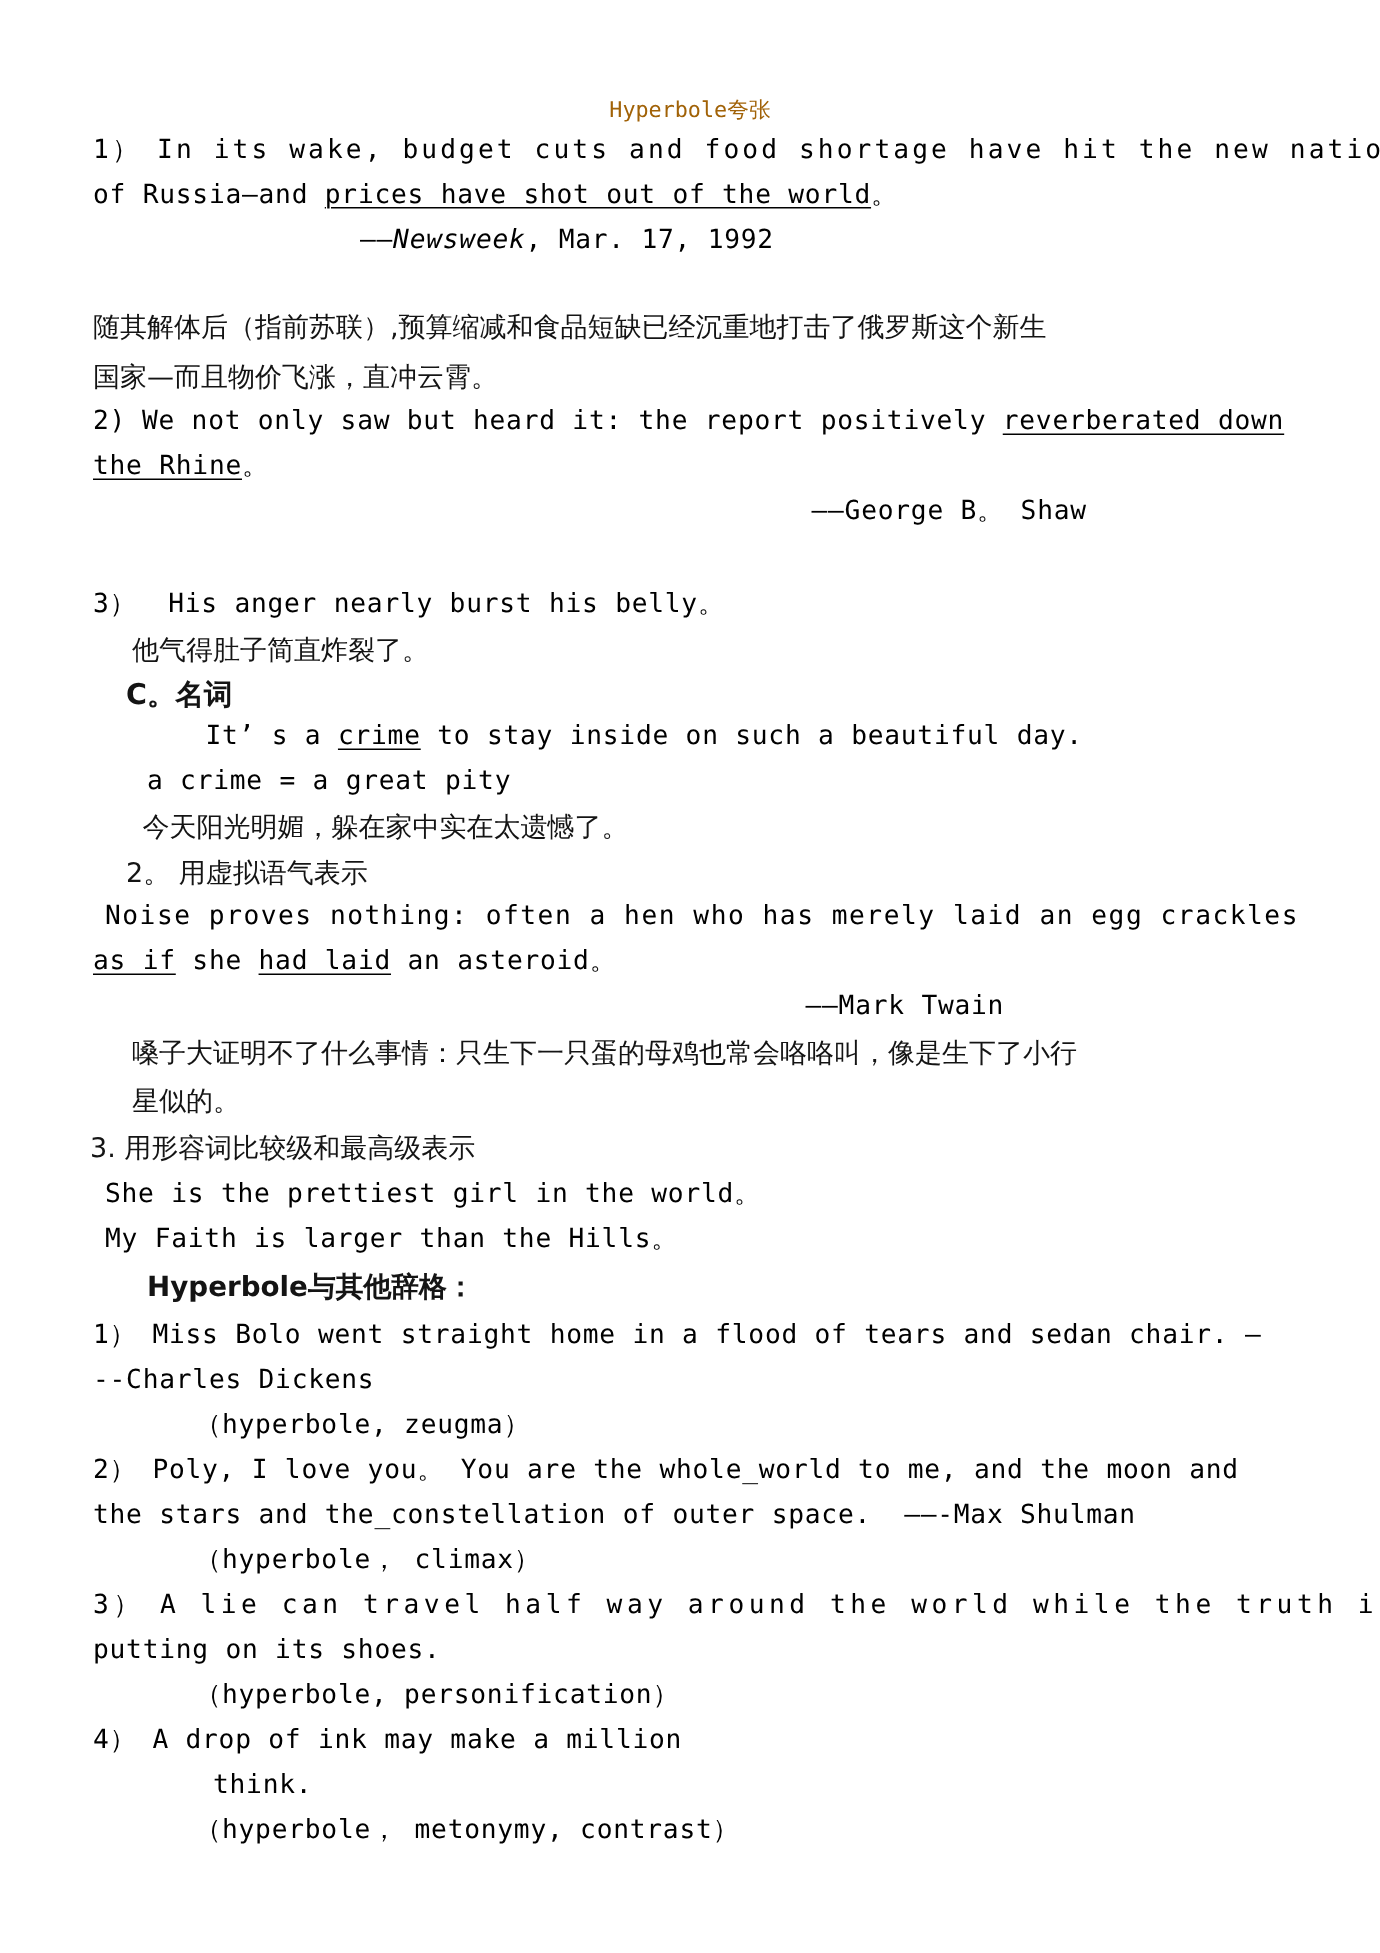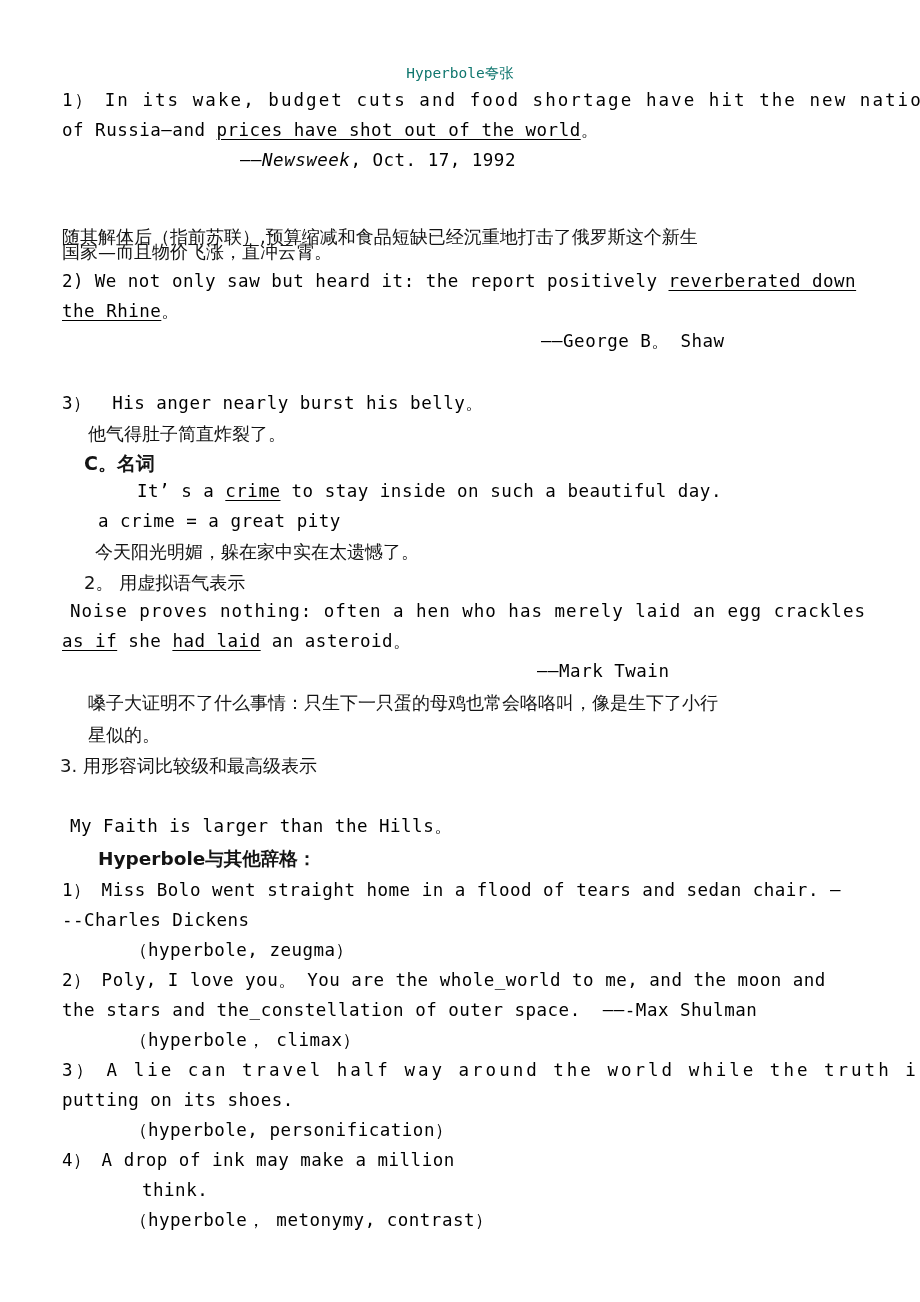--- a/index.html
+++ b/index.html
@@ -37,21 +37,21 @@
 
   
   .title {
     position: absolute;
     top: 64px;
     left: 0;
     width: 920px;
     text-align: center;
     font-family: "DejaVu Sans Mono", monospace;
     font-size: 14.5px;
-    color: #0f766e;
+    color: #a16207;
   }
 
   
   .just {
     position: absolute;
     white-space: pre;
     font-family: "DejaVu Sans Mono", monospace;
     font-size: 17.5px;
     line-height: 1;
   }
@@ -73,23 +73,23 @@
 <body>
 
 <div class="page">
 
   <div class="title">Hyperbole夸张</div>
 
   <div class="just wide1" style="top:92px; left:62px;"><span>1）</span><span style="letter-spacing:0;">&nbsp;</span><span>In its wake, budget cuts and food shortage have hit the new nation</span></div>
 
   <div class="just wide5" style="top:122px; left:62px;"><span>of Russia—and </span><span class="u">prices have shot out of the world</span><span class="cn">。</span></div>
 
-  <div class="just wide5" style="top:152px; left:240px;"><span>——</span><span class="ital">Newsweek</span><span>, Oct. 17, 1992</span></div>
+  <div class="just wide5" style="top:152px; left:240px;"><span>——</span><span class="ital">Newsweek</span><span>, Mar. 17, 1992</span></div>
 
-  <div class="cnblock" style="top:228px; left:62px;text-align:center;">随其解体后（指前苏联）,预算缩减和食品短缺已经沉重地打击了俄罗斯这个新生</div>
+  <div class="cnblock" style="top:210px; left:62px;text-align:center;">随其解体后（指前苏联）,预算缩减和食品短缺已经沉重地打击了俄罗斯这个新生</div>
   <div class="cnblock" style="top:243px; left:62px;">国家—而且物价飞涨，直冲云霄。</div>
 
   <div class="just wide5" style="top:273px; left:62px;"><span>2)</span><span style="letter-spacing:0;">&nbsp;</span><span>We not only saw but heard it: the report positively </span><span class="u">reverberated down</span></div>
 
   <div class="just wide5" style="top:303px; left:62px;"><span class="u">the Rhine</span><span class="cn">。</span></div>
 
   <div class="just wide5" style="top:333px; left:541px;">——George B。 Shaw</div>
 
 
   <div class="just wide5" style="top:395px; left:62px;"><span>3）</span><span style="letter-spacing:0;">&nbsp;&nbsp;</span><span>His anger nearly burst his belly。</span></div>
@@ -110,20 +110,21 @@
 
   <div class="just wide2" style="top:603px; left:70px;">Noise proves nothing: often a hen who has merely laid an egg crackles</div>
 
   <div class="just wide5" style="top:663px; left:537px;">——Mark Twain</div>
 
   <div class="cnblock" style="top:694px; left:88px;">嗓子大证明不了什么事情：只生下一只蛋的母鸡也常会咯咯叫，像是生下了小行</div>
   <div class="cnblock" style="top:726px; left:88px;">星似的。</div>
 
   <div class="cnblock" style="top:757px; left:60px;">3. 用形容词比较级和最高级表示</div>
 
+  <div class="just wide5" style="top:788px; left:70px;"><span>She is the prettiest girl in the world。</span></div>
 
   <div class="just wide5" style="top:818px; left:70px;"><span>My Faith is larger than the Hills。</span></div>
 
   <div class="cnblock bold" style="top:850px; left:62px; font-size:18.5px;margin-left:36px;">Hyperbole与其他辞格：</div>
 
   <div class="just wide5" style="top:882px; left:62px;"><span>1）</span><span style="letter-spacing:0;">&nbsp;</span><span>Miss Bolo went straight home in a flood of tears and sedan chair. —</span></div>
   <div class="just wide5" style="top:912px; left:62px;">--Charles Dickens</div>
   <div class="just wide5" style="top:942px; left:130px;">（hyperbole, zeugma）</div>
 
   <div class="just wide5" style="top:972px; left:62px;"><span>2）</span><span style="letter-spacing:0;">&nbsp;</span><span>Poly, I love you。 You are the whole_world to me, and the moon and</span></div>

